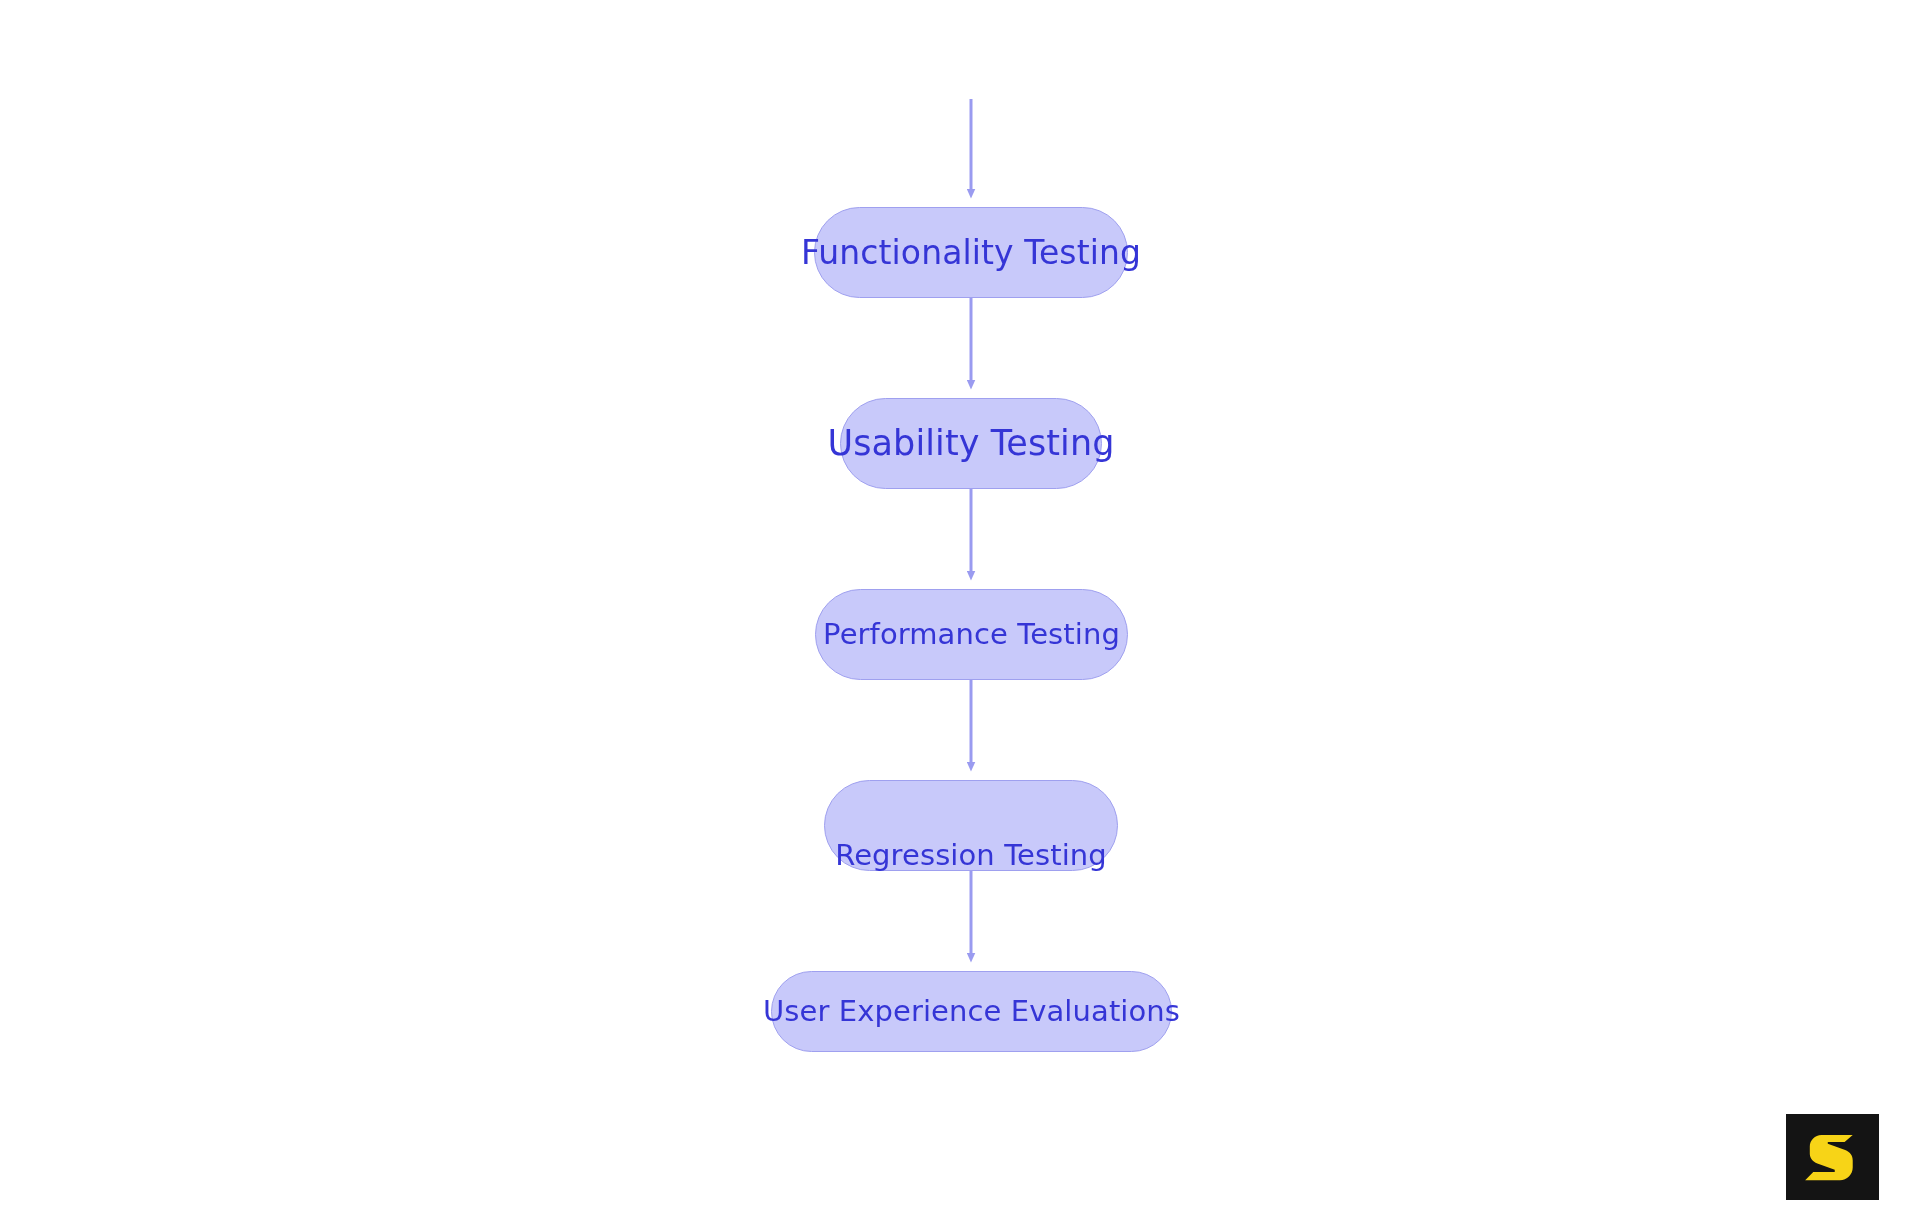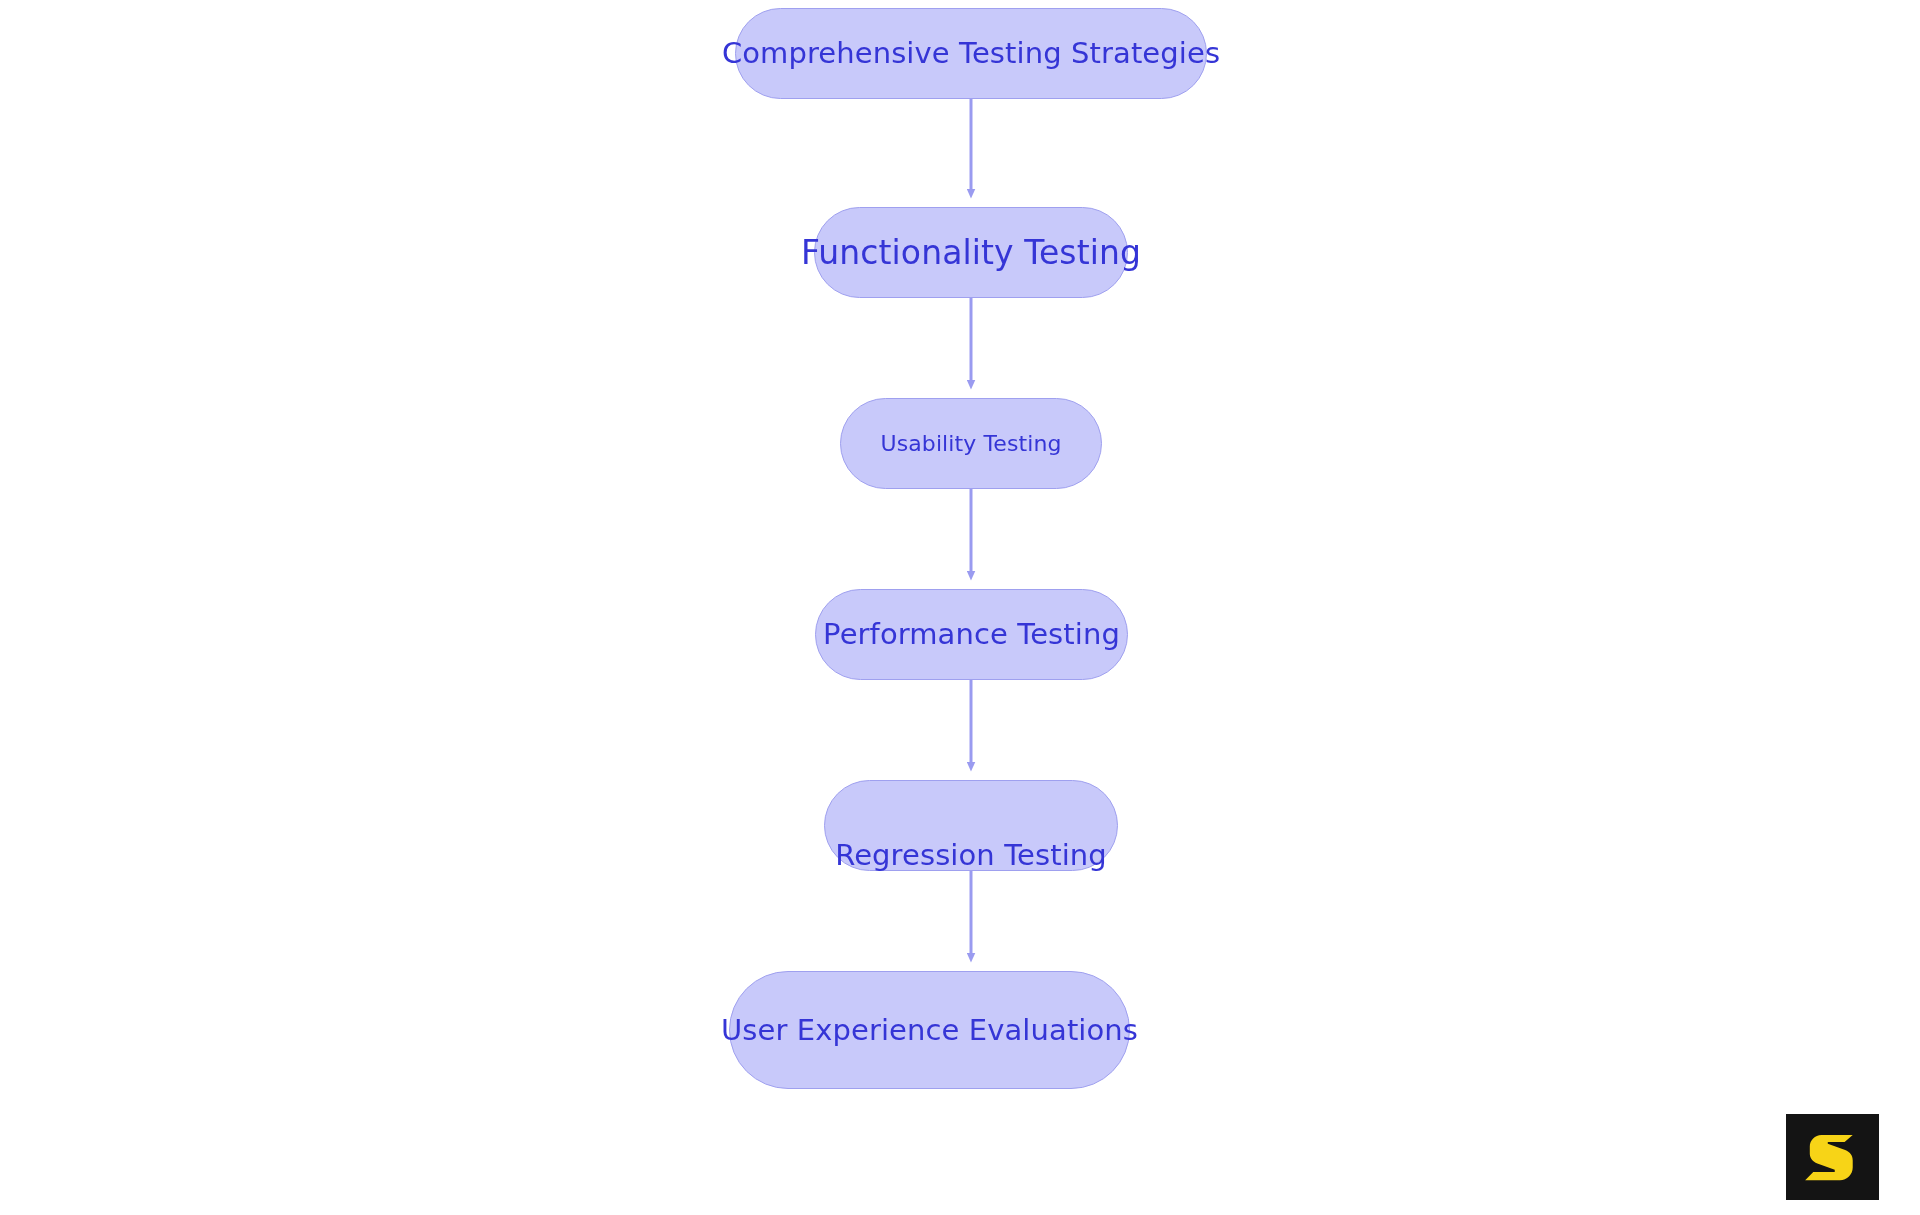--- a/index.html
+++ b/index.html
@@ -51,24 +51,24 @@
   }
 
   .node-label {
     display: block;
     line-height: 1;
   }
 
   
   .n0 { left: 735px;  top: 8px;    width: 472px; height: 91px;  font-size: 29px; }
   .n1 { left: 814px;  top: 207px;  width: 314px; height: 91px;  font-size: 33px; }
-  .n2 { left: 840px;  top: 398px;  width: 262px; height: 91px;  font-size: 22px; }
+  .n2 { left: 840px;  top: 398px;  width: 262px; height: 91px;  font-size: 35px; }
   .n3 { left: 815px;  top: 589px;  width: 313px; height: 91px;  font-size: 29px; }
   .n4 { left: 824px;  top: 780px;  width: 294px; height: 91px;  font-size: 29px; align-items: flex-end; }
-  .n5 { left: 729px;  top: 971px;  width: 401px; height: 118px;  font-size: 29px; }
+  .n5 { left: 771px;  top: 971px;  width: 401px; height: 81px;  font-size: 29px; }
 
   
   .connector {
     position: absolute;
     left: 0;
     top: 0;
     width: 1920px;
     height: 1215px;
     pointer-events: none;
   }
@@ -102,23 +102,20 @@
 
       <g stroke="#9a9bf0" stroke-width="3" fill="none">
         <line x1="971" y1="99" x2="971" y2="190" marker-end="url(#arrowhead)"></line>
         <line x1="971" y1="298" x2="971" y2="381" marker-end="url(#arrowhead)"></line>
         <line x1="971" y1="489" x2="971" y2="572" marker-end="url(#arrowhead)"></line>
         <line x1="971" y1="680" x2="971" y2="763" marker-end="url(#arrowhead)"></line>
         <line x1="971" y1="871" x2="971" y2="954" marker-end="url(#arrowhead)"></line>
       </g>
     </svg>
 
-    <div class="node n0">
-      <span class="node-label">Comprehensive Testing Strategies</span>
-    </div>
 
     <div class="node n1">
       <span class="node-label">Functionality Testing</span>
     </div>
 
     <div class="node n2">
       <span class="node-label">Usability Testing</span>
     </div>
 
     <div class="node n3">

